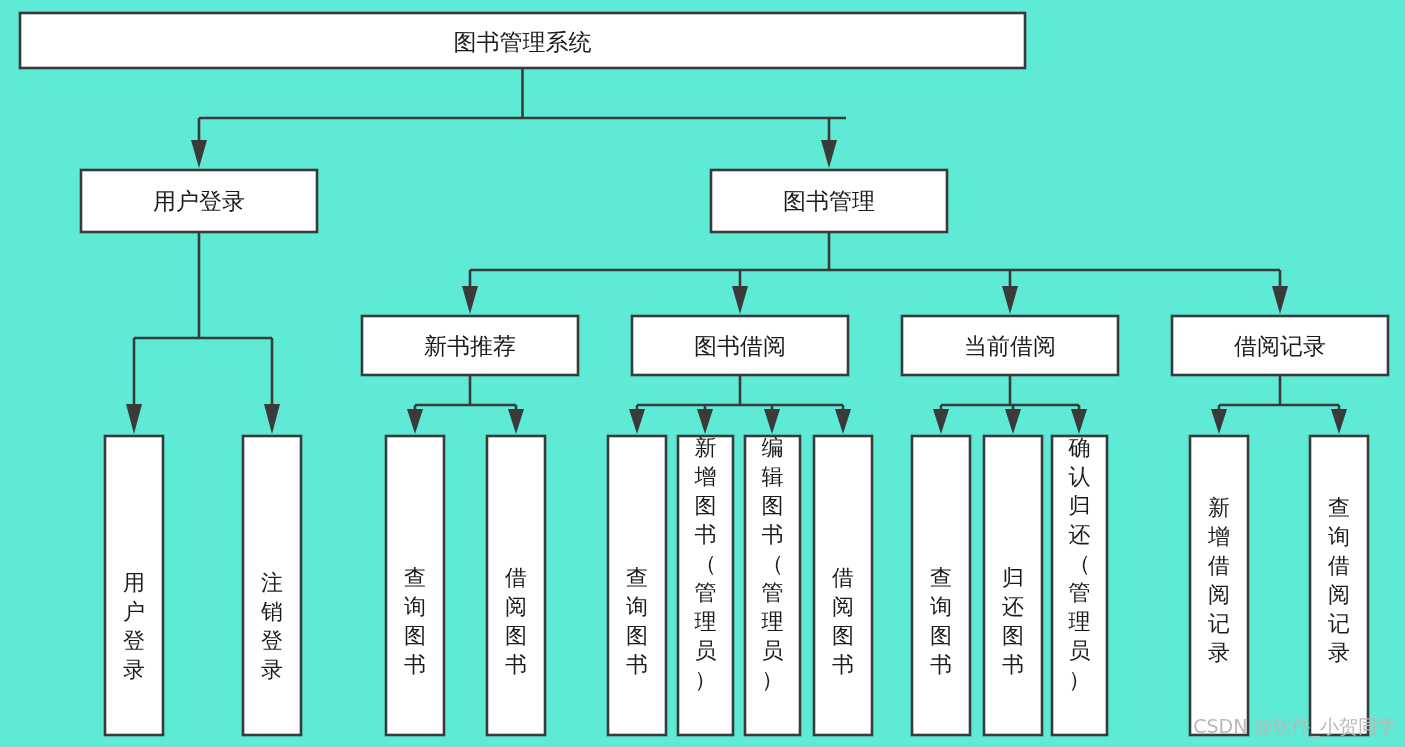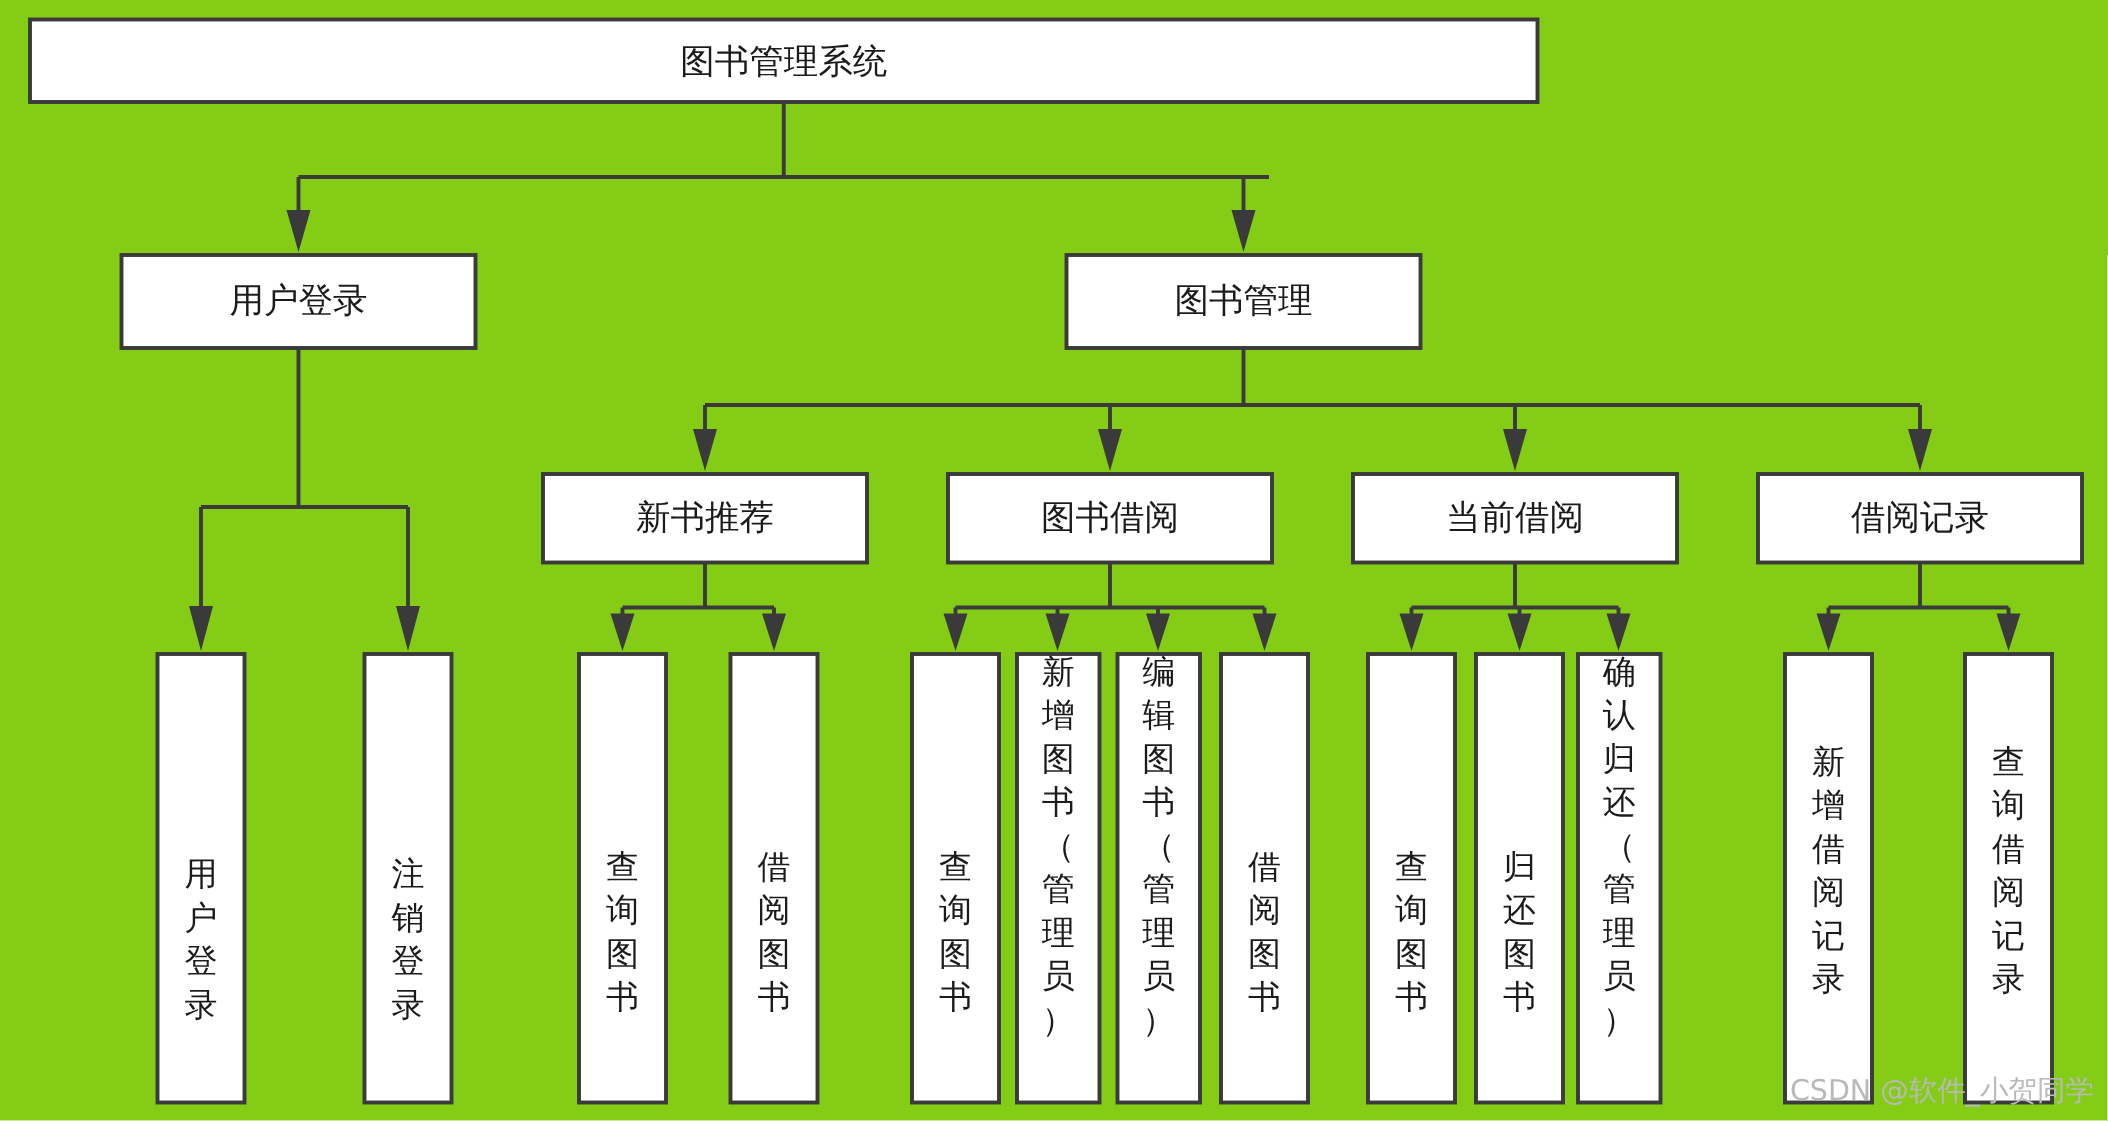--- a/index.html
+++ b/index.html
@@ -8,21 +8,21 @@
     padding: 0;
     background: #ffffff;
   }
   body {
     font-family: "DejaVu Sans", "Liberation Sans", sans-serif;
   }
   #diagram-root {
     position: relative;
     width: 1405px;
     height: 747px;
-    background: #84cc16;
+    background: #5eead4;
     overflow: hidden;
   }
   svg.diagram-svg {
     position: absolute;
     left: 0;
     top: 0;
     width: 1405px;
     height: 747px;
     display: block;
   }

